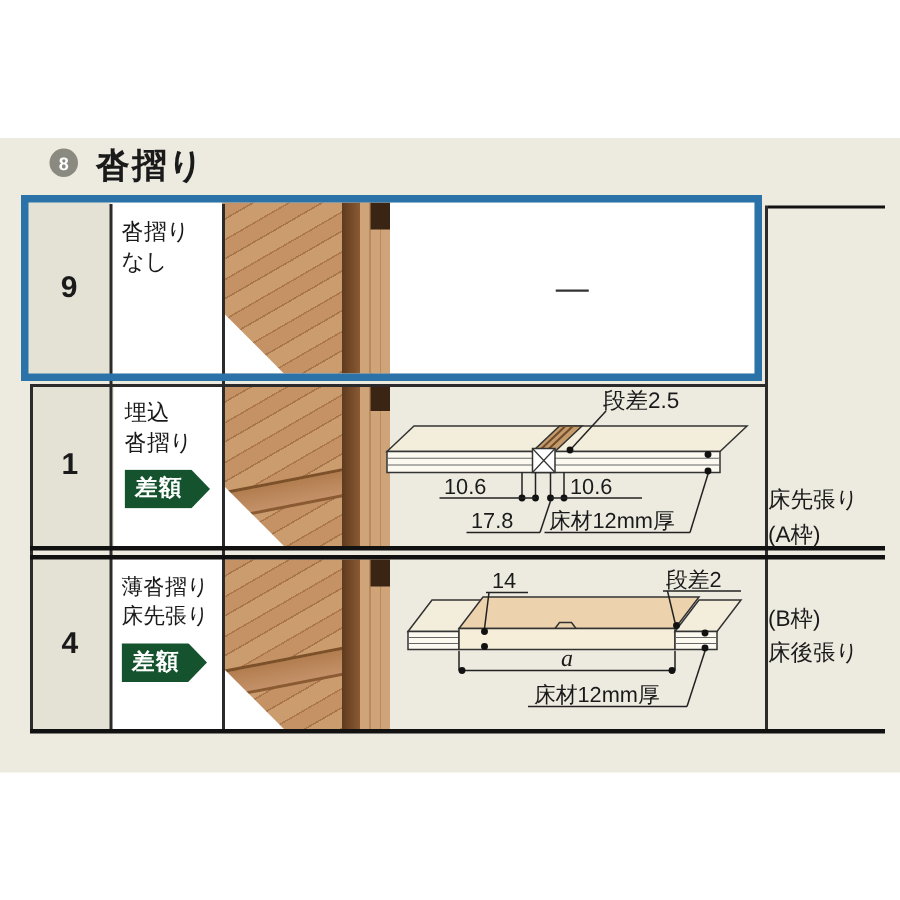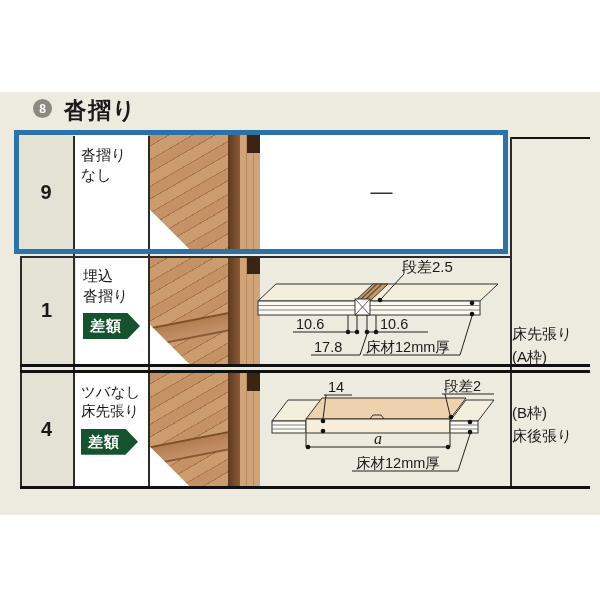--- a/index.html
+++ b/index.html
@@ -90,21 +90,21 @@
   <div class="abs photo" style="left:148px;top:257px;width:112px;height:107px;">
     <div class="sill"></div>
     <div class="frame-dark"></div>
     <div class="frame-light"></div>
     <div class="dark-top"></div>
     <div class="corner-white"></div>
   </div>
 
   <div class="abs numcell" style="left:20px;top:373px;width:53px;height:113px;">4</div>
   <div class="abs labelcell small" style="left:74px;top:373px;width:74px;height:103px;">
-    <div>ツバなし</div>
+    <div>薄沓摺り</div>
     <div>床先張り</div>
     <div class="badge">差額</div>
   </div>
   <div class="abs photo" style="left:148px;top:373px;width:112px;height:113px;">
     <div class="sill"></div>
     <div class="frame-dark"></div>
     <div class="frame-light"></div>
     <div class="dark-top"></div>
     <div class="corner-white"></div>
   </div>

